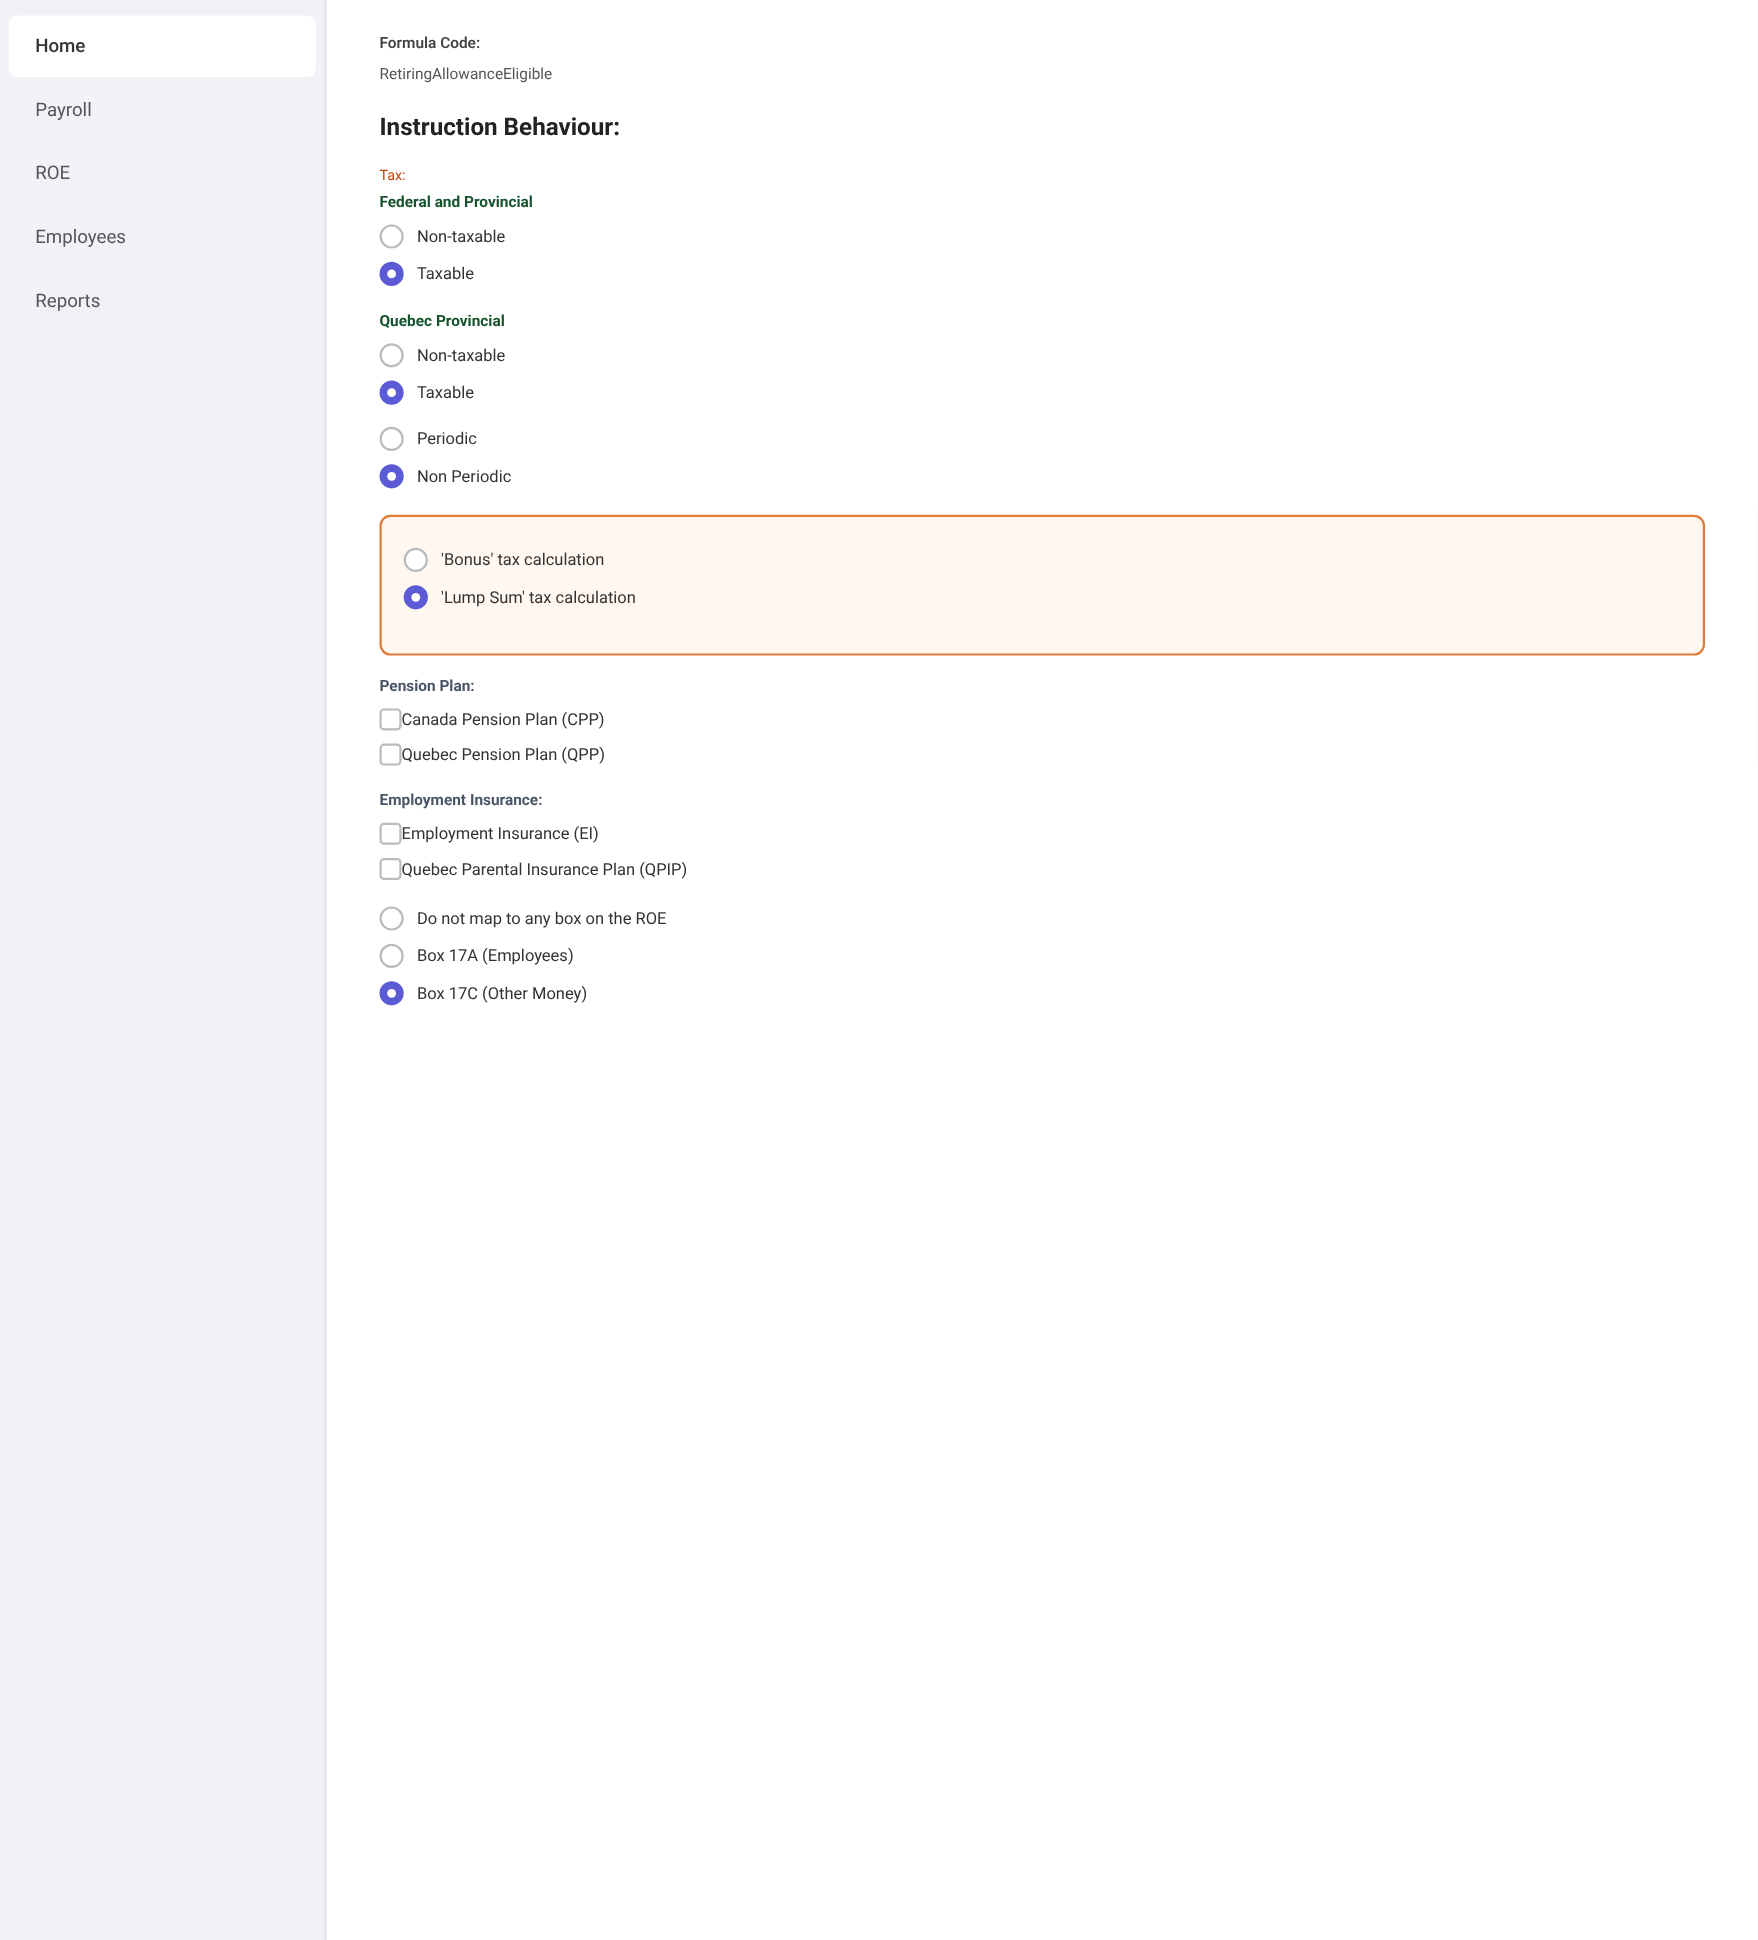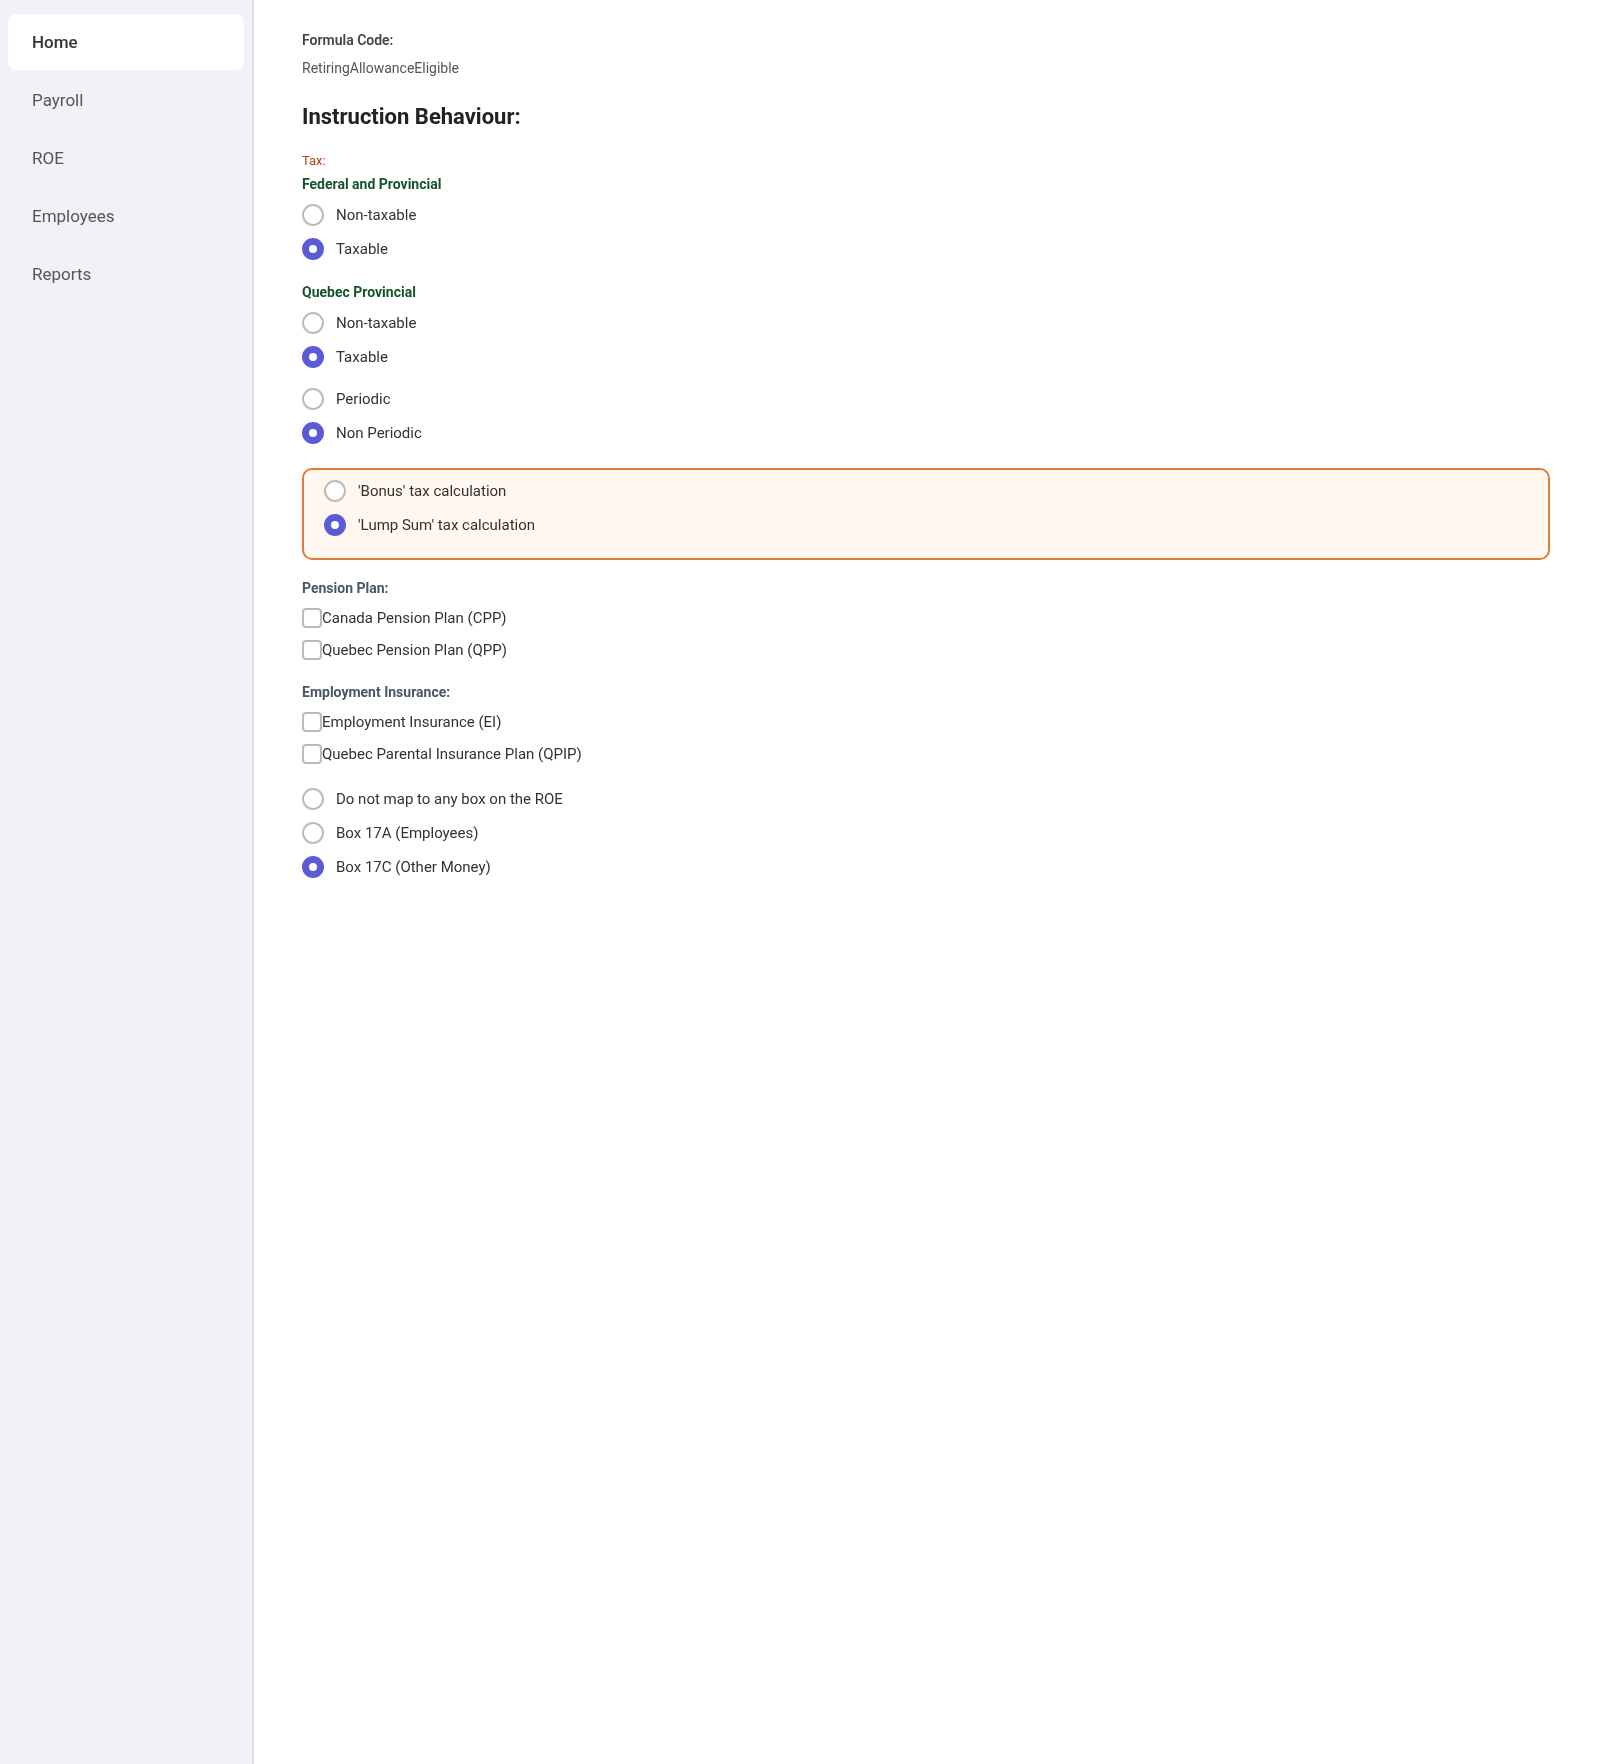--- a/index.html
+++ b/index.html
@@ -10,21 +10,21 @@
 
     body {
       font-family: -apple-system, BlinkMacSystemFont, 'Segoe UI', Roboto, sans-serif;
       display: flex;
       background: #f0f2f7;
       min-height: 1764px;
       width: 1598px;
     }
 
     .sidebar {
-      width: 252px;
+      width: 295px;
       background: #f0f2f7;
       padding: 12px 0;
       flex-shrink: 0;
     }
 
     .sidebar-item {
       padding: 18px 24px;
       font-size: 17px;
       color: #555;
       cursor: pointer;
@@ -137,21 +137,21 @@
       border: 2px solid #bbb;
       border-radius: 4px;
       flex-shrink: 0;
       background: #fff;
     }
 
     .highlighted-box {
       border: 2.5px solid #e07b39;
       border-radius: 10px;
       background: #fff7f0;
-      padding: 10px 20px;
+      padding: 28px 20px;
       margin: 24px 0 20px 0;
     }
 
     .subsection {
       margin-bottom: 24px;
     }
 
     .pension-label {
       font-size: 14px;
       font-weight: 700;

